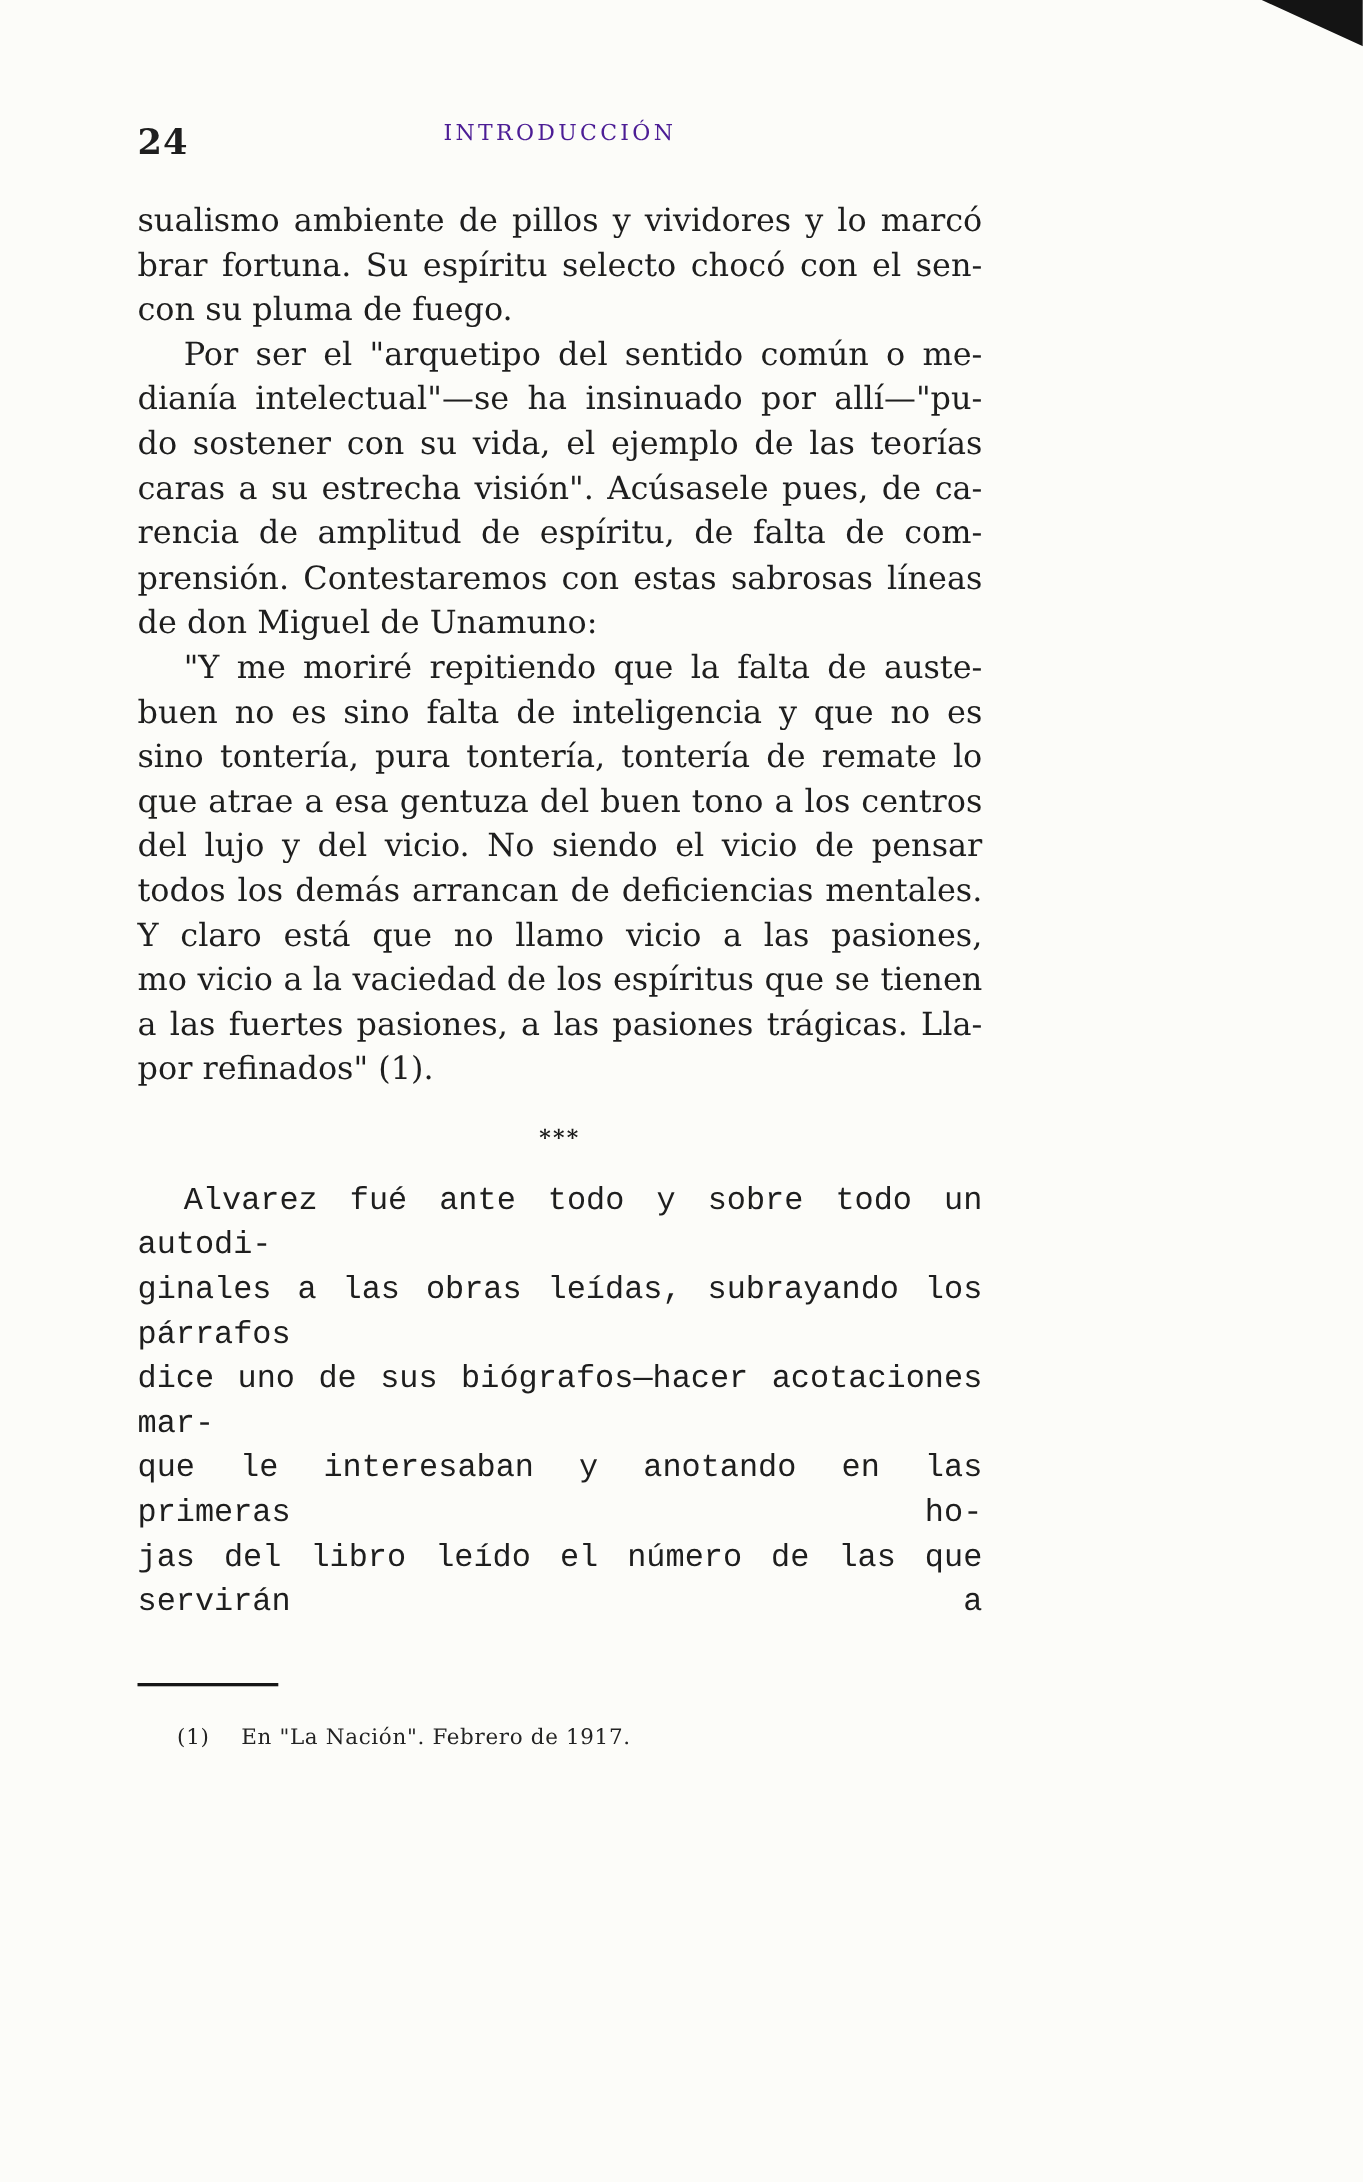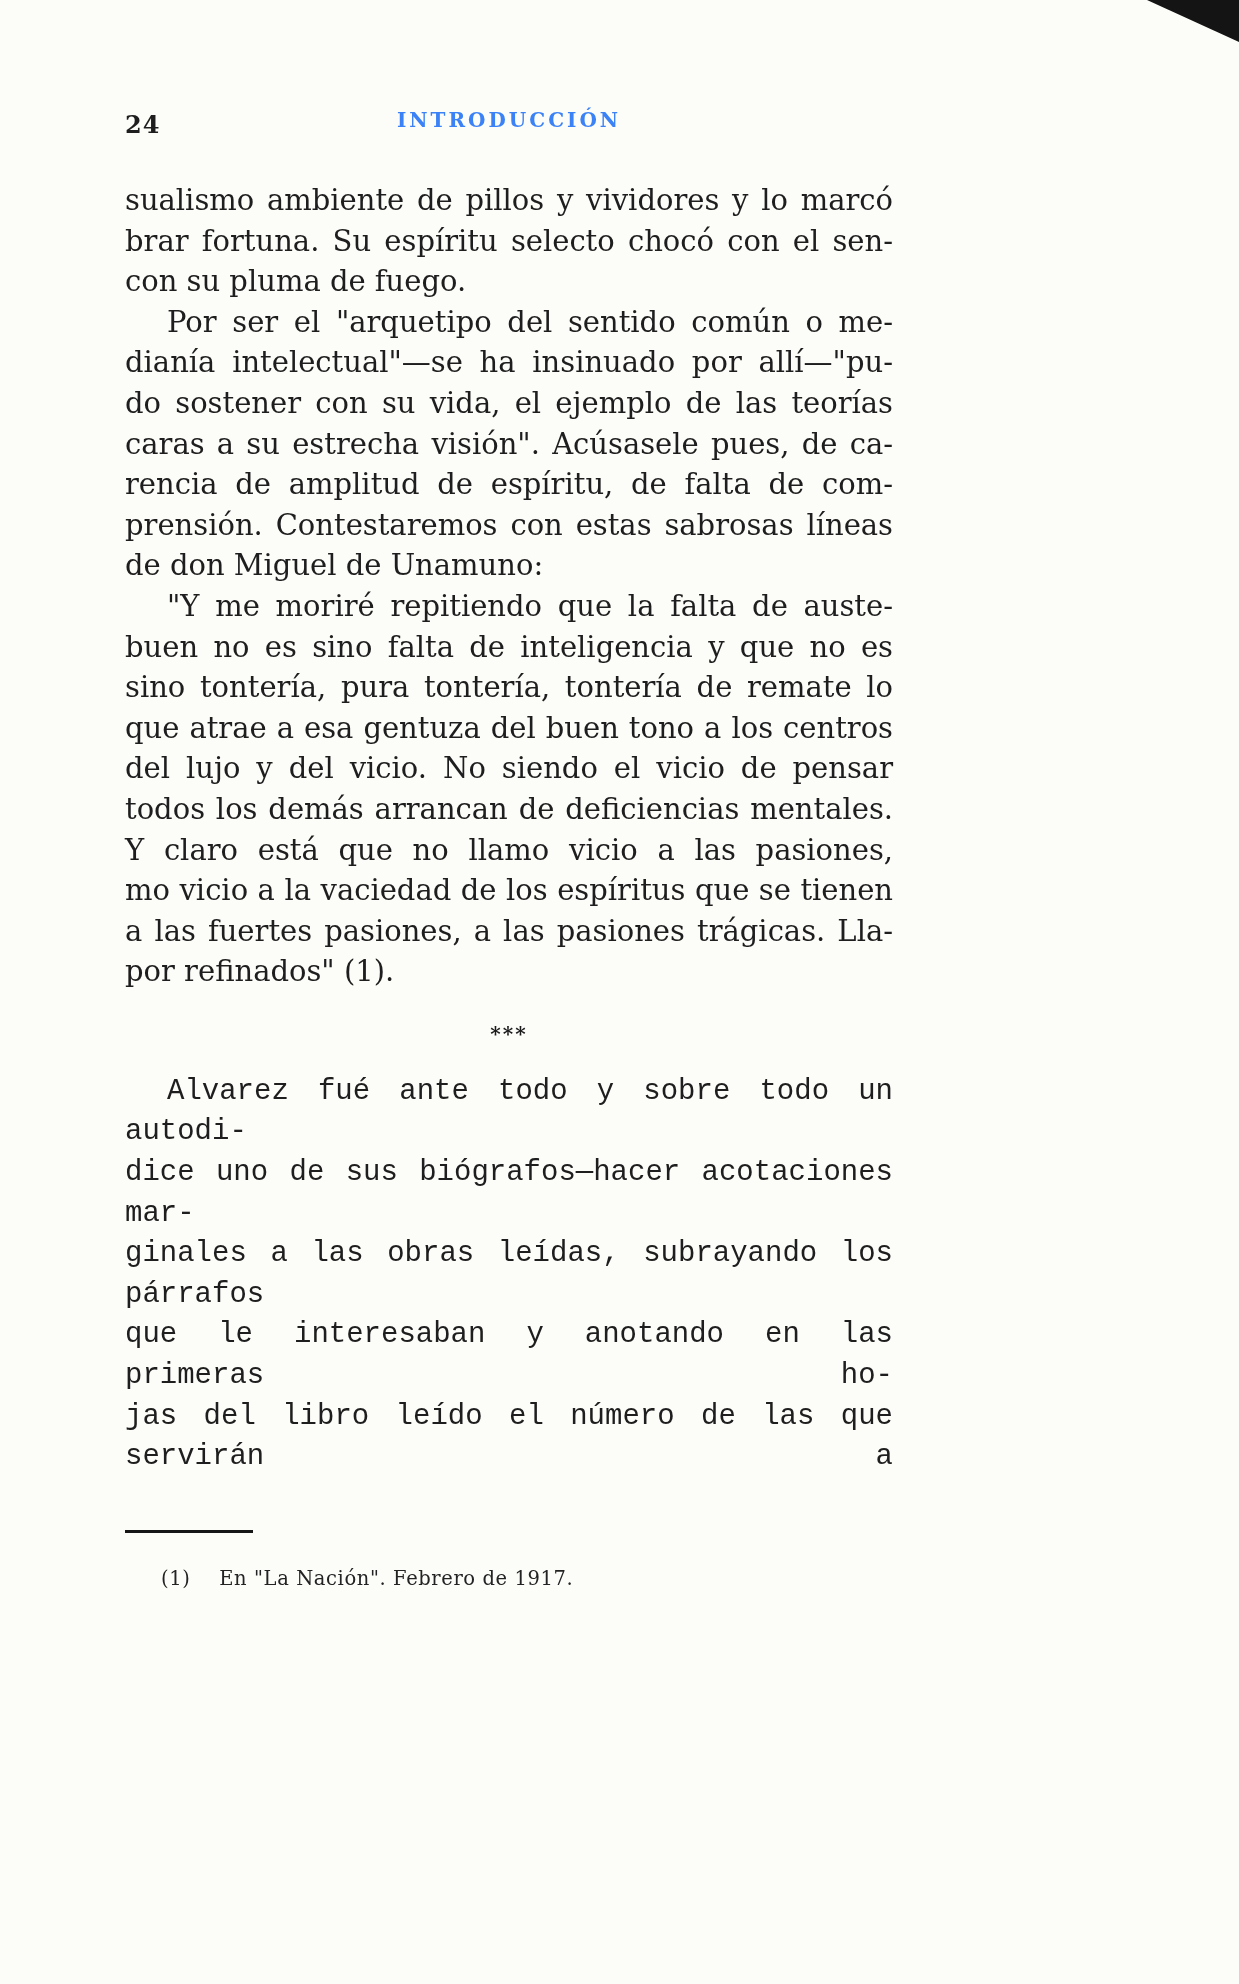--- a/index.html
+++ b/index.html
@@ -37,29 +37,29 @@
   .running-head {
     position: relative;
     margin-top: 108px;
     height: 32px;
     text-align: center;
   }
   .page-number {
     position: absolute;
     left: 0;
     top: 2px;
-    font-size: 24px;
+    font-size: 32px;
     font-weight: bold;
     letter-spacing: 1px;
   }
   .running-title {
     font-size: 20px;
     letter-spacing: 3px;
-    font-weight: bold;
-    color: #3b82f6;
+    font-weight: normal;
+    color: #4c1d95;
   }
 
   .body-text {
     margin-top: 40px;
     font-size: 29px;
   }
 
   .line {
     line-height: 40.6px;
     text-align: justify;
@@ -147,22 +147,22 @@
         <div class="line">Y claro está que no llamo vicio a las pasiones,</div>
         <div class="line">mo vicio a la vaciedad de los espíritus que se tienen</div>
         <div class="line">a las fuertes pasiones, a las pasiones trágicas. Lla-</div>
         <div class="line end">por refinados" (1).</div>
       </section>
 
       <div class="separator">***</div>
 
       <section class="para para-after-sep">
         <div class="line indent">Alvarez fué ante todo y sobre todo un autodi-</div>
+        <div class="line">ginales a las obras leídas, subrayando los párrafos</div>
         <div class="line">dice uno de sus biógrafos—hacer acotaciones mar-</div>
-        <div class="line">ginales a las obras leídas, subrayando los párrafos</div>
         <div class="line">que le interesaban y anotando en las primeras ho-</div>
         <div class="line">jas del libro leído el número de las que servirán a</div>
       </section>
 
     </main>
 
     <div class="footnote-rule"></div>
 
     <div class="footnote">
       <span class="fn-marker">(1)</span>

